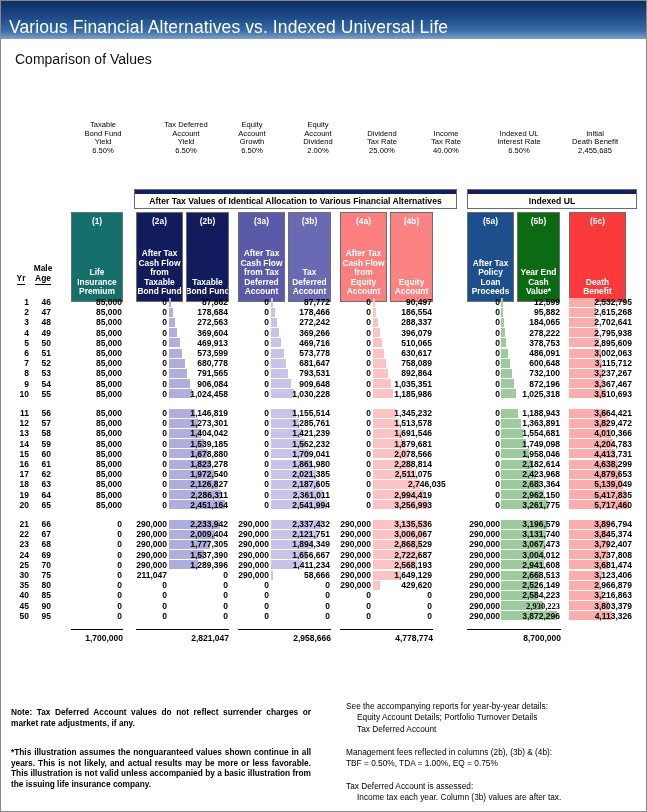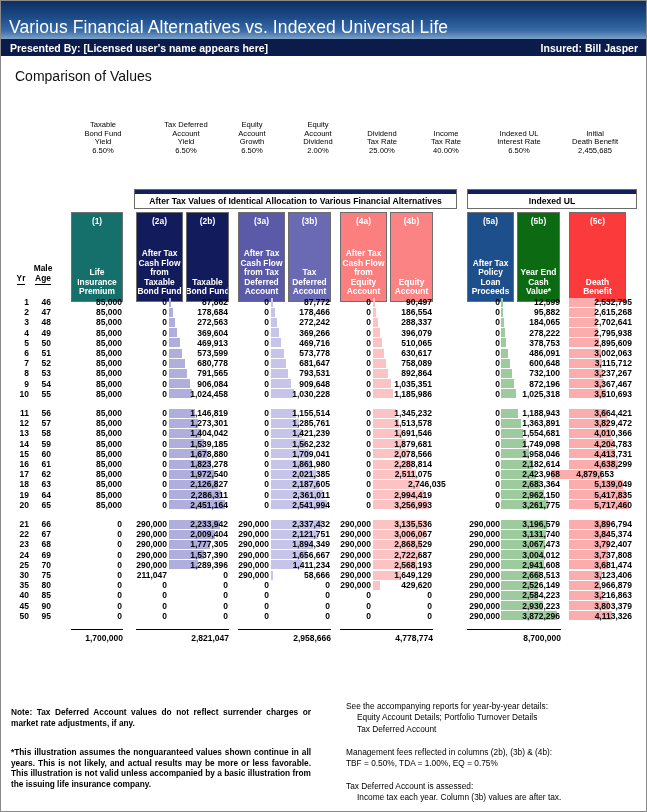--- a/index.html
+++ b/index.html
@@ -114,24 +114,20 @@
   .fnote2 .ind{padding-left:11px;display:block;}
 </style>
 </head>
 <body>
 
 <div class="page">
 
   <div class="title-banner">
     <div class="t">Various Financial Alternatives vs. Indexed Universal Life</div>
   </div>
-  <div class="sub-banner">
-    <div class="s">Presented By: [Licensed user's name appears here]</div>
-    <div class="s">Insured: Bill Jasper</div>
-  </div>
 
   <div class="section-title">Comparison of Values</div>
 
   <div class="assump" id="assump">
       <div class="col" style="position: absolute; left: 70px; width: 64px; top: 0px;">
         <div class="ln">Taxable</div>
         <div class="ln">Bond Fund</div>
         <div class="ln">Yield</div>
         <div class="val">6.50%</div>
       </div>
@@ -509,21 +505,21 @@
         <div class="yr" style="left: 30px; width: 20px;">62</div>
         <div class="cell" style="left: 70px; width: 52px;"><span class="v">85,000</span></div>
         <div class="cell" style="left: 135px; width: 32px;"><span class="v">0</span></div>
         <div class="cell" style="left: 168px; width: 60px;"><div class="bar" style="width: 45.0652px; background: rgb(176, 174, 221);"></div><span class="v">1,972,540</span></div>
         <div class="cell" style="left: 237px; width: 32px;"><span class="v">0</span></div>
         <div class="cell" style="left: 270px; width: 60px;"><div class="bar" style="width: 44.531px; background: rgb(198, 196, 232);"></div><span class="v">2,021,385</span></div>
         <div class="cell" style="left: 339px; width: 32px;"><span class="v">0</span></div>
         <div class="cell" style="left: 372px; width: 60px;"><div class="bar" style="width: 43.1749px; background: rgb(251, 195, 195);"></div><span class="v">2,511,075</span></div>
         <div class="cell" style="left: 466px; width: 34px;"><span class="v">0</span></div>
         <div class="cell" style="left: 500px; width: 60px;"><div class="bar" style="width: 35.0547px; background: rgb(157, 203, 157);"></div><span class="v">2,423,968</span></div>
-        <div class="cell" style="left: 550px; width: 64px;"><div class="bar" style="width: 51.2079px; background: rgb(251, 173, 173);"></div><span class="v">4,879,653</span></div>
+        <div class="cell" style="left: 568px; width: 64px;"><div class="bar" style="width: 51.2079px; background: rgb(251, 173, 173);"></div><span class="v">4,879,653</span></div>
       </div>
       <div class="row" style="position: absolute; left: 0px; top: 182.4px; width: 647px; height: 10.2px;">
         <div class="yr" style="left: 14px; width: 14px;">18</div>
         <div class="yr" style="left: 30px; width: 20px;">63</div>
         <div class="cell" style="left: 70px; width: 52px;"><span class="v">85,000</span></div>
         <div class="cell" style="left: 135px; width: 32px;"><span class="v">0</span></div>
         <div class="cell" style="left: 168px; width: 60px;"><div class="bar" style="width: 48.5901px; background: rgb(176, 174, 221);"></div><span class="v">2,126,827</span></div>
         <div class="cell" style="left: 237px; width: 32px;"><span class="v">0</span></div>
         <div class="cell" style="left: 270px; width: 60px;"><div class="bar" style="width: 48.1928px; background: rgb(198, 196, 232);"></div><span class="v">2,187,605</span></div>
         <div class="cell" style="left: 339px; width: 32px;"><span class="v">0</span></div>
@@ -676,21 +672,21 @@
         <div class="yr" style="left: 14px; width: 14px;">45</div>
         <div class="yr" style="left: 30px; width: 20px;">90</div>
         <div class="cell" style="left: 70px; width: 52px;"><span class="v">0</span></div>
         <div class="cell" style="left: 135px; width: 32px;"><span class="v">0</span></div>
         <div class="cell" style="left: 168px; width: 60px;"><span class="v">0</span></div>
         <div class="cell" style="left: 237px; width: 32px;"><span class="v">0</span></div>
         <div class="cell" style="left: 270px; width: 60px;"><span class="v">0</span></div>
         <div class="cell" style="left: 339px; width: 32px;"><span class="v">0</span></div>
         <div class="cell" style="left: 372px; width: 60px;"><span class="v">0</span></div>
         <div class="cell" style="left: 466px; width: 34px;"><span class="v">290,000</span></div>
-        <div class="cell" style="left: 500px; width: 60px;"><div class="bar" style="width: 42.376px; background: rgb(157, 203, 157);"></div><span class="v">2,930,223</span></div>
+        <div class="cell" style="left: 500px; width: 60px; font-family: Liberation Serif, serif;"><div class="bar" style="width: 42.376px; background: rgb(157, 203, 157);"></div><span class="v">2,930,223</span></div>
         <div class="cell" style="left: 568px; width: 64px;"><div class="bar" style="width: 39.9133px; background: rgb(251, 173, 173);"></div><span class="v">3,803,379</span></div>
       </div>
       <div class="row" style="position: absolute; left: 0px; top: 313.8px; width: 647px; height: 10.2px;">
         <div class="yr" style="left: 14px; width: 14px;">50</div>
         <div class="yr" style="left: 30px; width: 20px;">95</div>
         <div class="cell" style="left: 70px; width: 52px;"><span class="v">0</span></div>
         <div class="cell" style="left: 135px; width: 32px;"><span class="v">0</span></div>
         <div class="cell" style="left: 168px; width: 60px;"><span class="v">0</span></div>
         <div class="cell" style="left: 237px; width: 32px;"><span class="v">0</span></div>
         <div class="cell" style="left: 270px; width: 60px;"><span class="v">0</span></div>

